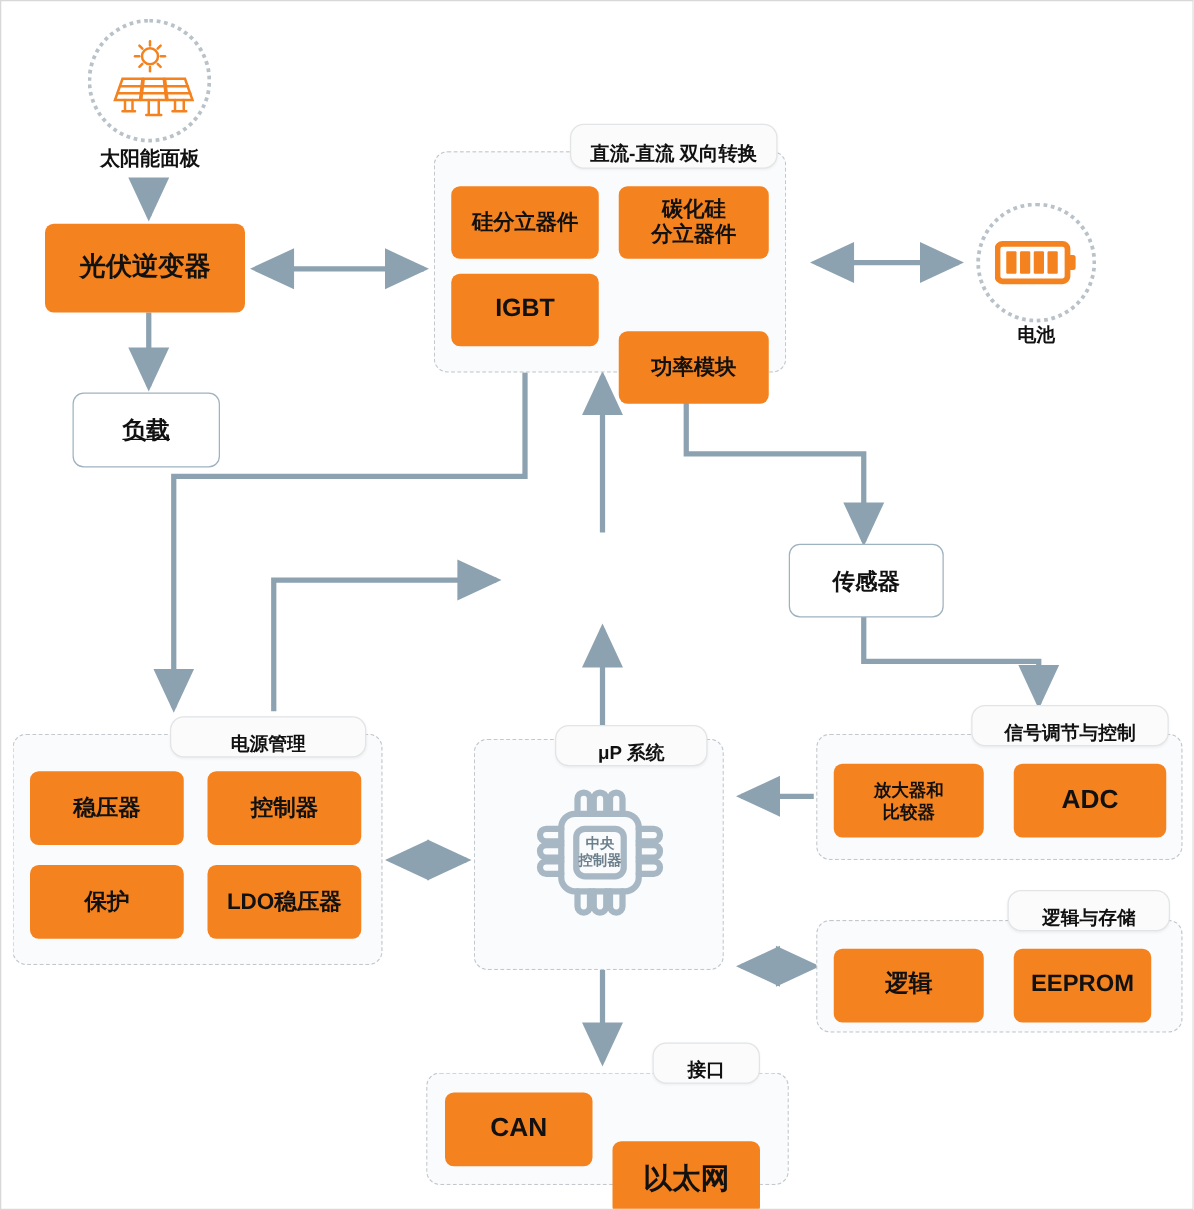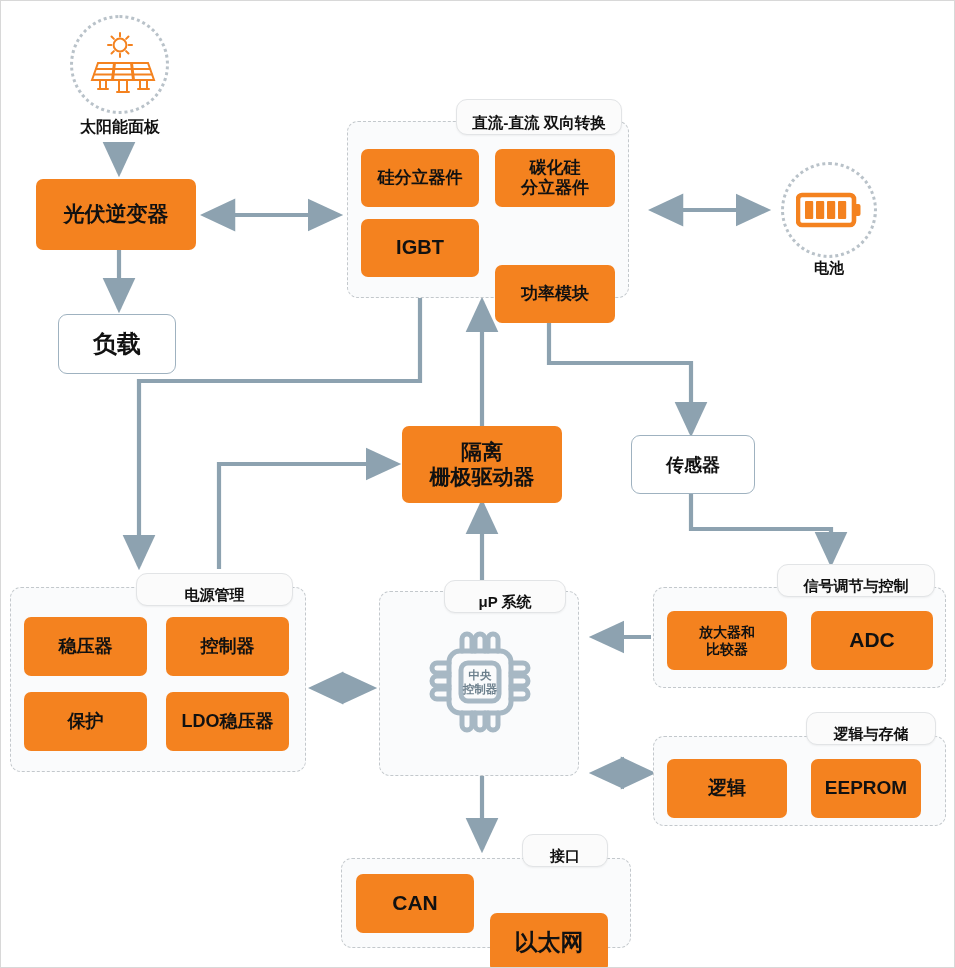--- a/index.html
+++ b/index.html
@@ -120,21 +120,21 @@
         <path d="M56,48 L56,57 M63,48 L63,57 M54,57 L65,57"></path>
       </g>
     </svg>
   </div>
   <div class="cap" style="left:49px;top:116px;width:140px;font-size:16px;">太阳能面板</div>
 
   <div class="orange" style="left:35px;top:178px;width:160px;height:71px;font-size:21px;">
     <span>光伏逆变器</span>
   </div>
 
-  <div class="plain-box" style="left:57px;top:313px;width:116px;height:58px;font-size:24px;">
+  <div class="plain-box" style="left:57px;top:313px;width:116px;height:58px;font-size:19px;text-decoration:underline;">
     <span>负载</span>
   </div>
 
   <div class="group" style="left:346px;top:120px;width:282px;height:177px;"></div>
   <div class="pill" style="left:455px;top:98px;width:166px;height:36px;font-size:15.5px;">
     <span>直流-直流 双向转换</span>
   </div>
   <div class="orange" style="left:360px;top:148px;width:118px;height:58px;font-size:17px;">
     <span>硅分立器件</span>
   </div>
@@ -156,24 +156,20 @@
       <g fill="#F4821F">
         <rect x="9" y="11" width="8.2" height="18" rx="1"></rect>
         <rect x="20" y="11" width="8.2" height="18" rx="1"></rect>
         <rect x="31" y="11" width="8.2" height="18" rx="1"></rect>
         <rect x="42" y="11" width="8.2" height="18" rx="1"></rect>
       </g>
     </svg>
   </div>
   <div class="cap" style="left:768px;top:258px;width:120px;font-size:15px;">电池</div>
 
-  <div class="orange" style="left:401px;top:425px;width:160px;height:77px;font-size:21px;white-space:pre-line;">
-    <span>隔离
-栅极驱动器</span>
-  </div>
 
   <div class="plain-box" style="left:630px;top:434px;width:122px;height:57px;font-size:18px;">
     <span>传感器</span>
   </div>
 
   <div class="group" style="left:9px;top:586px;width:296px;height:185px;"></div>
   <div class="pill" style="left:135px;top:572px;width:157px;height:33px;font-size:15px;">
     <span>电源管理</span>
   </div>
   <div class="orange" style="left:23px;top:616px;width:123px;height:59px;font-size:18px;">

